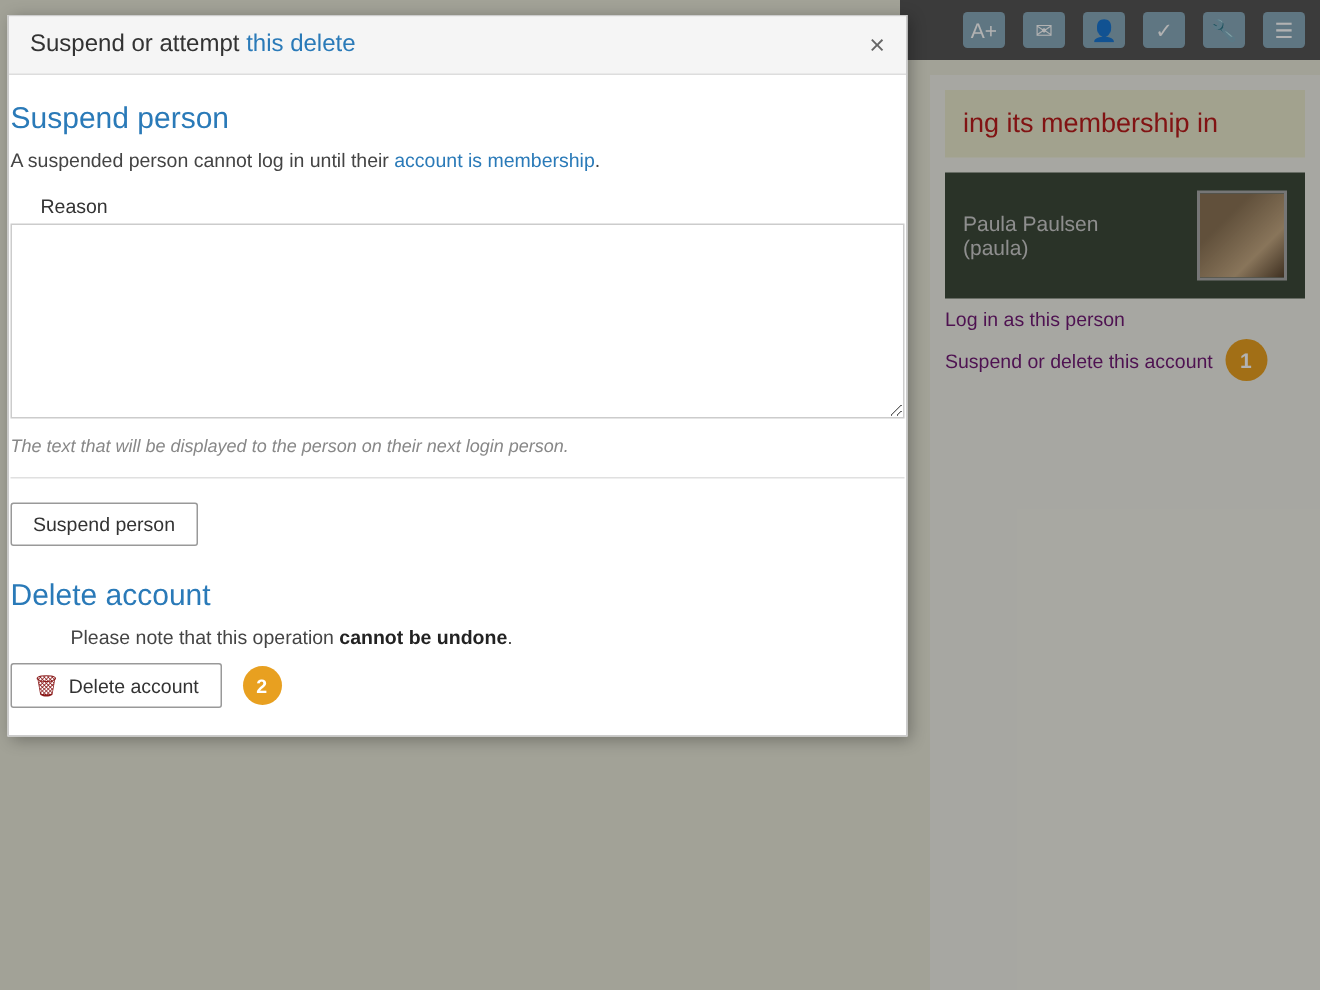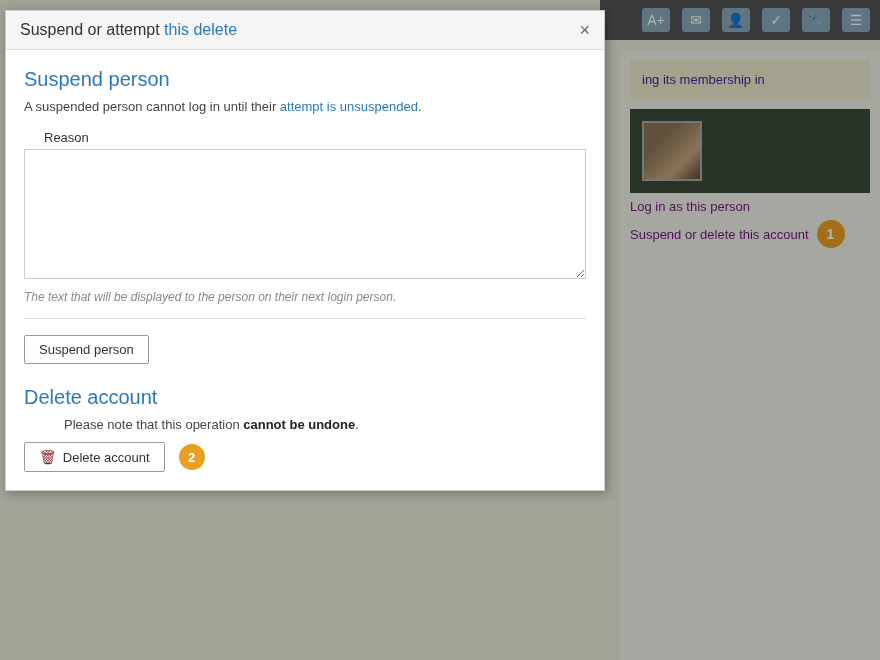--- a/index.html
+++ b/index.html
@@ -57,22 +57,22 @@
       right: 0;
       bottom: 0;
       background: #f0f0e8;
       padding: 10px;
     }
 
     .bg-text-block {
       background: #e8e8cc;
       padding: 12px;
       margin-bottom: 10px;
-      color: #4c1d95;
-      font-size: 13px;
+      color: #b91c1c;
+      font-size: 18px;
     }
 
     
     .profile-card {
       background: #3d4a3a;
       color: white;
       padding: 12px;
       margin-top: 10px;
       display: flex;
       align-items: center;
@@ -166,21 +166,21 @@
     .modal-close {
       font-size: 18px;
       color: #666;
       cursor: pointer;
       background: none;
       border: none;
       line-height: 1;
     }
 
     .modal-body {
-      padding: 18px 18px;
+      padding: 18px 1px;
     }
 
     
     .section-heading {
       font-size: 20px;
       color: #2a7ab8;
       font-weight: normal;
       margin-bottom: 8px;
     }
 
@@ -310,20 +310,24 @@
     <div class="top-bar-icon">🔧</div>
     <div class="top-bar-icon">☰</div>
   </div>
 
   <div class="bg-content">
     <div class="bg-text-block">
       <span>ing its membership in</span>
     </div>
 
     <div class="profile-card">
+      <div>
+        <div class="profile-name">Paula Paulsen</div>
+        <div class="profile-name">(paula)</div>
+      </div>
       <div class="profile-avatar">
         <div class="profile-avatar-img"></div>
       </div>
     </div>
 
     <a class="bg-link">Log in as this person</a>
     <div style="display:flex;align-items:center;gap:8px;">
       <a class="bg-link">Suspend or delete this account</a>
       <div class="step-badge">1</div>
     </div>
@@ -338,21 +342,21 @@
       <span>Suspend or attempt </span><span class="highlight">this delete</span>
     </span>
     <button class="modal-close">×</button>
   </div>
 
   <div class="modal-body">
 
     
     <h2 class="section-heading">Suspend person</h2>
     <p class="section-desc">
-      <span>A suspended person cannot log in until their </span><span class="link">attempt is unsuspended</span><span>.</span>
+      <span>A suspended person cannot log in until their </span><span class="link">account is membership</span><span>.</span>
     </p>
 
     <label class="form-label">Reason</label>
     <textarea class="form-textarea" style=""></textarea>
     <p class="form-hint">The text that will be displayed to the person on their next login person.</p>
 
     <hr class="divider-line">
 
     <button class="btn-suspend">Suspend person</button>
 

